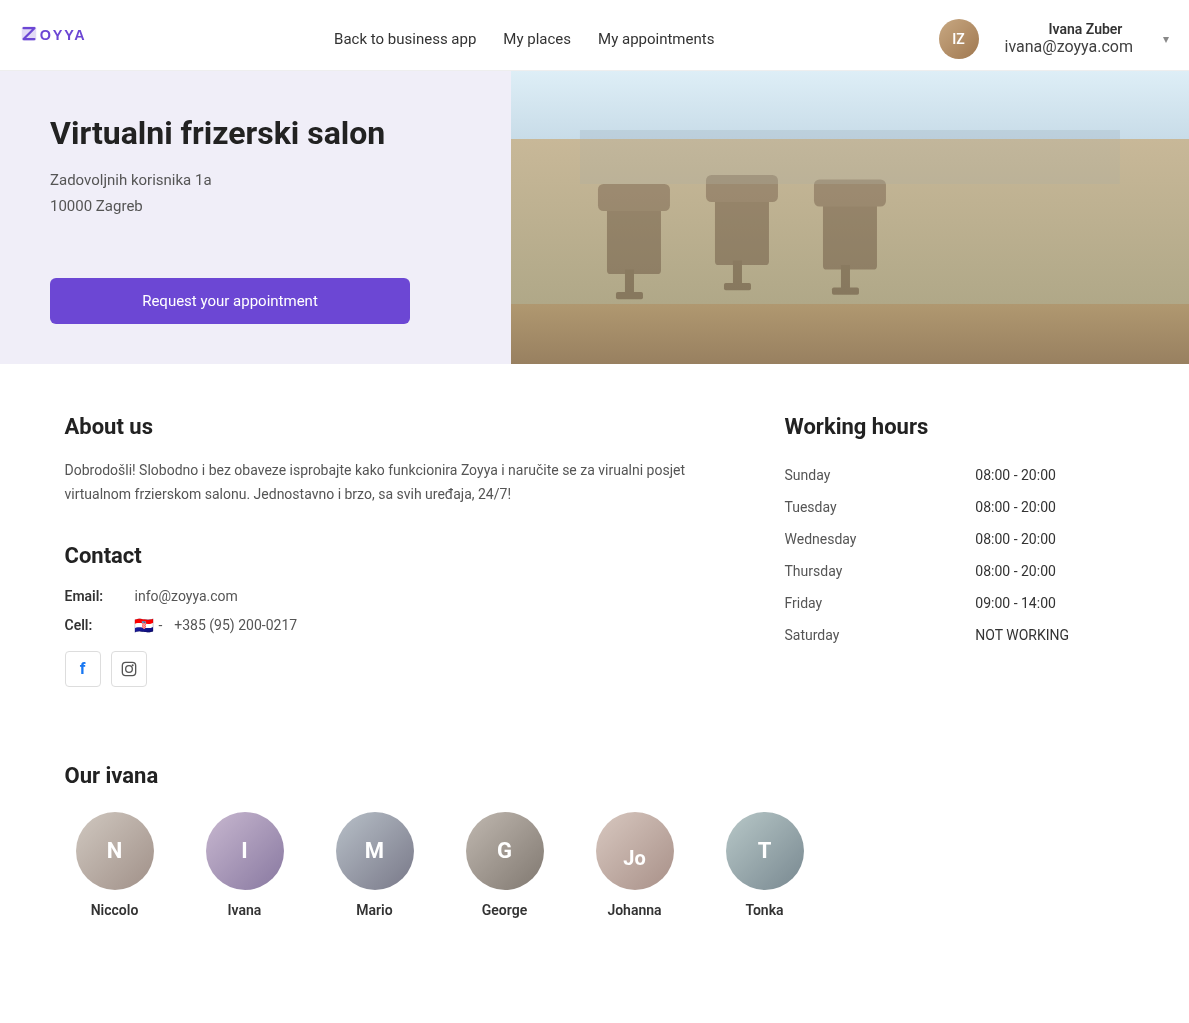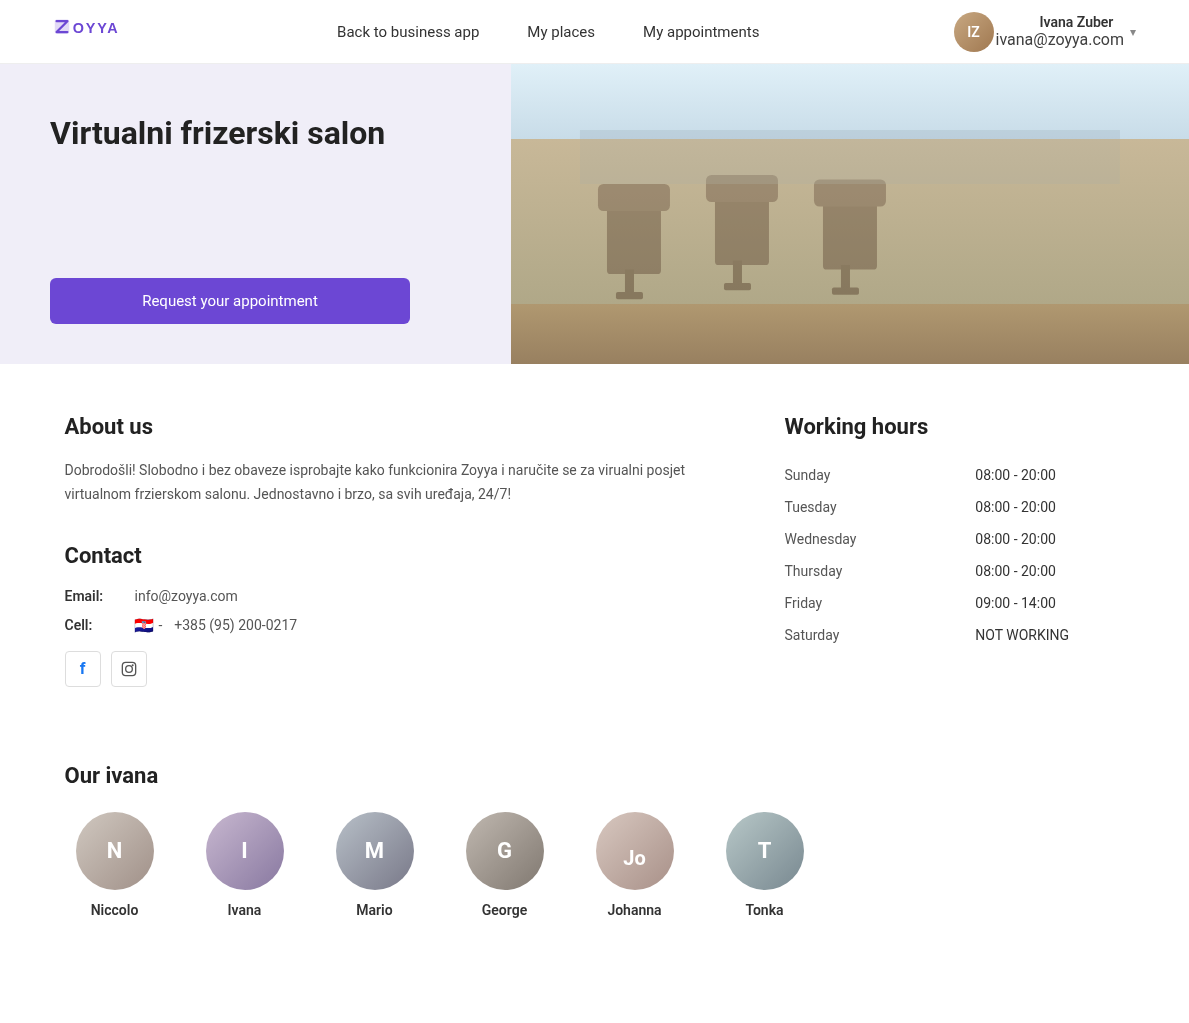--- a/index.html
+++ b/index.html
@@ -1,31 +1,31 @@
 <!DOCTYPE html>
 <html><head>
   <meta charset="utf-8">
   <style>
     * { margin: 0; padding: 0; box-sizing: border-box; }
     body { font-family: -apple-system, BlinkMacSystemFont, 'Segoe UI', Roboto, sans-serif; background: #fff; color: #333; }
 
     
     nav {
       display: flex; align-items: center; justify-content: space-between;
-      padding: 0 53px; height: 64px; border-bottom: 1px solid #eee;
-      position: sticky; top: 0; background: #fff; z-index: 100;
+      padding: 0 20px; height: 64px; border-bottom: 1px solid #eee;
+      position: sticky; top: 7px; background: #fff; z-index: 100;
     }
     .nav-logo { display: flex; align-items: center; }
     .logo-svg { width: 90px; height: 36px; }
-    .nav-links { display: flex; gap: 48px; }
+    .nav-links { display: flex; gap: 27px; }
     .nav-link {
       text-decoration: none; color: #333; font-size: 15px;
       cursor: pointer; background: none; border: none; font-family: inherit;
     }
-    .nav-user { display: flex; align-items: center; gap: 2px; cursor: pointer; }
+    .nav-user { display: flex; align-items: center; gap: 26px; cursor: pointer; }
     .nav-avatar {
       width: 40px; height: 40px; border-radius: 50%;
       background: linear-gradient(135deg, #c8a882, #a07850);
       display: flex; align-items: center; justify-content: center;
       font-weight: bold; color: #fff; font-size: 16px; overflow: hidden;
     }
     .nav-user-info { display: flex; flex-direction: column; }
     .nav-user-name { font-size: 14px; font-weight: 600; color: #333; margin-left: 44px; }
     .nav-user-email { font-size: 16px; color: #404040; }
     .nav-chevron { color: #888; font-size: 12px; margin-left: 4px; }
@@ -146,20 +146,24 @@
       <span class="nav-user-email">ivana@zoyya.com</span>
     </div>
     <span class="nav-chevron">▾</span>
   </div>
 </nav>
 
 <div class="hero">
   <div class="hero-left">
     <div>
       <h1 class="hero-title">Virtualni frizerski salon</h1>
+      <div class="hero-address">
+        <div>Zadovoljnih korisnika 1a</div>
+        <div>10000 Zagreb</div>
+      </div>
     </div>
     <button class="hero-btn">Request your appointment</button>
   </div>
   <div class="hero-right">
     <div class="salon-scene">
       <div class="salon-ceiling"></div>
       <div class="salon-wall"></div>
       <div class="salon-floor"></div>
 
       <svg style="position:absolute;bottom:18%;left:5%;width:90%;height:60%;" viewBox="0 0 600 200" xmlns="http://www.w3.org/2000/svg" opacity="0.35">

